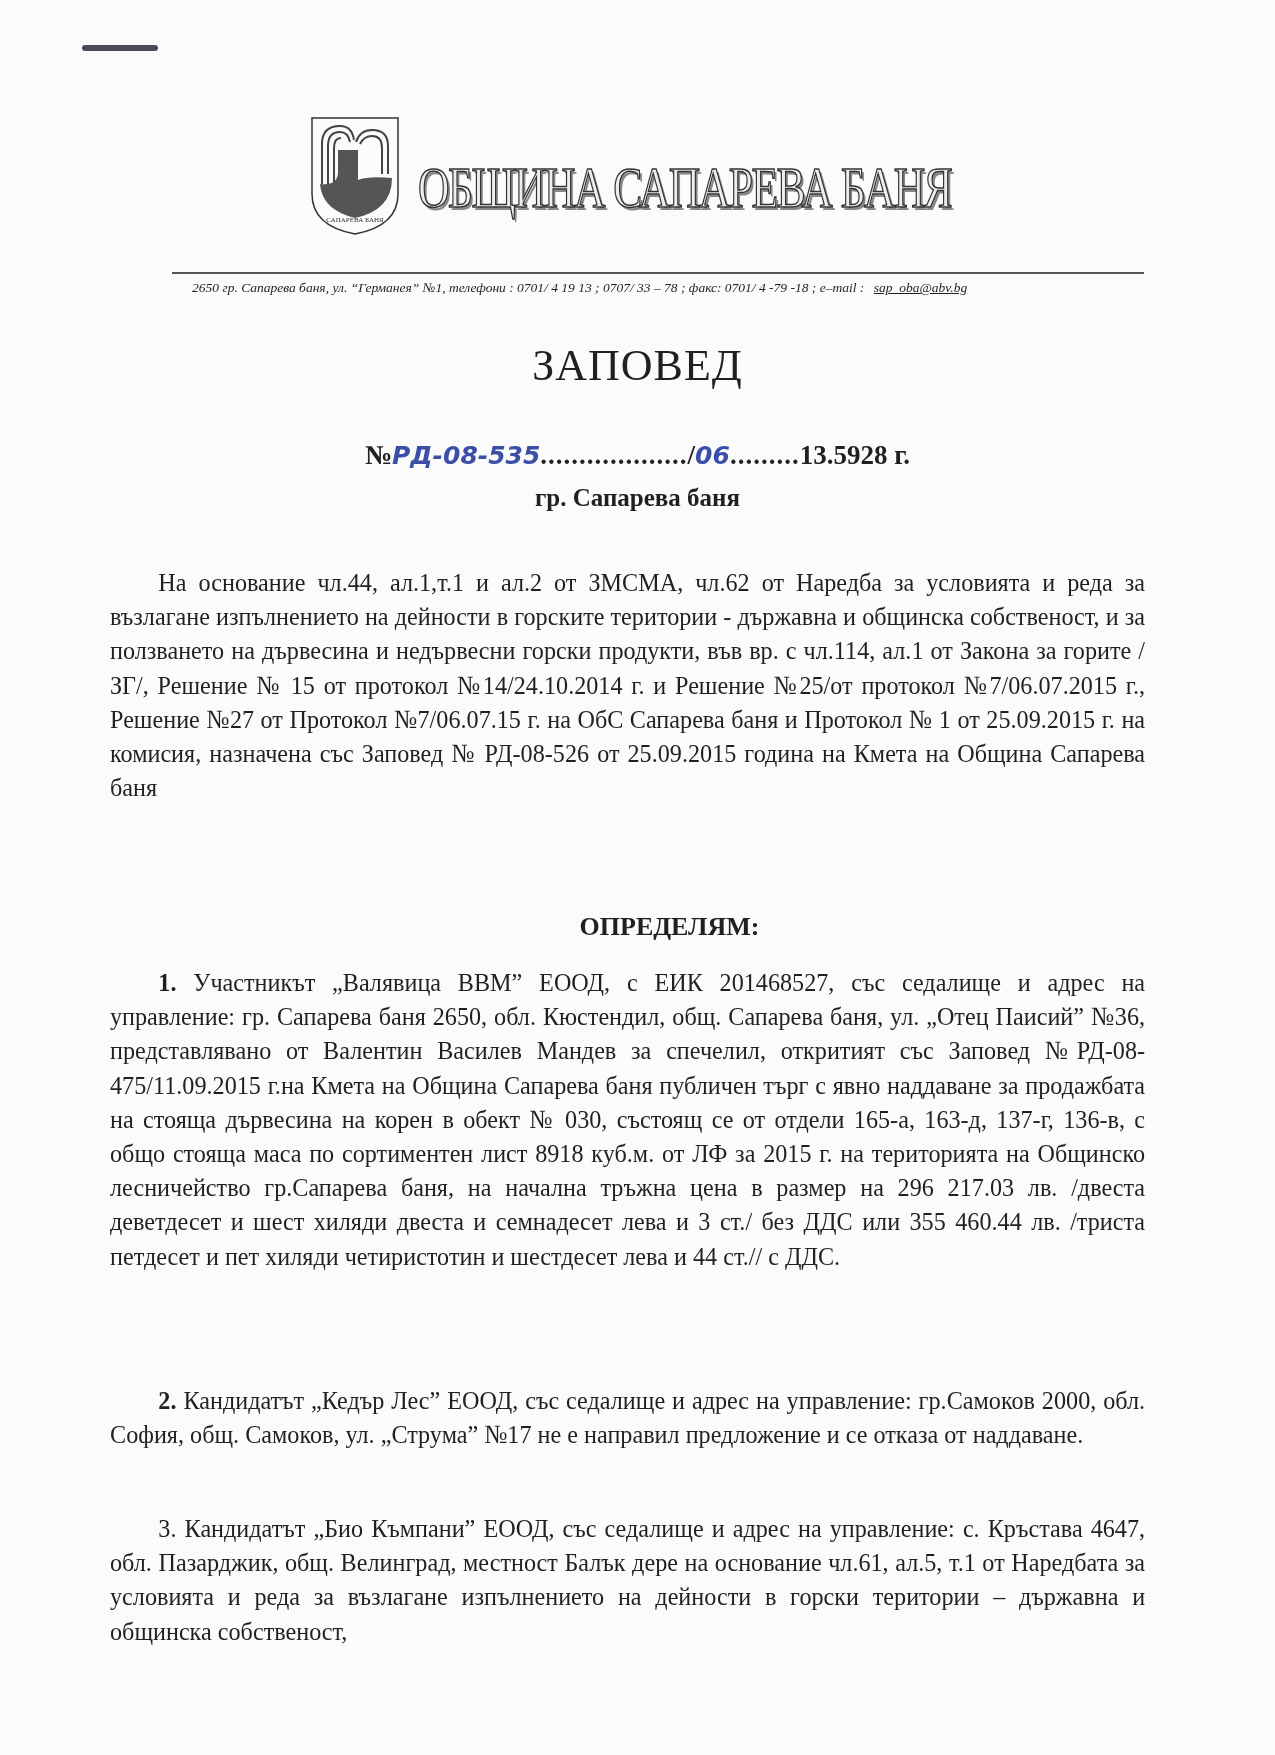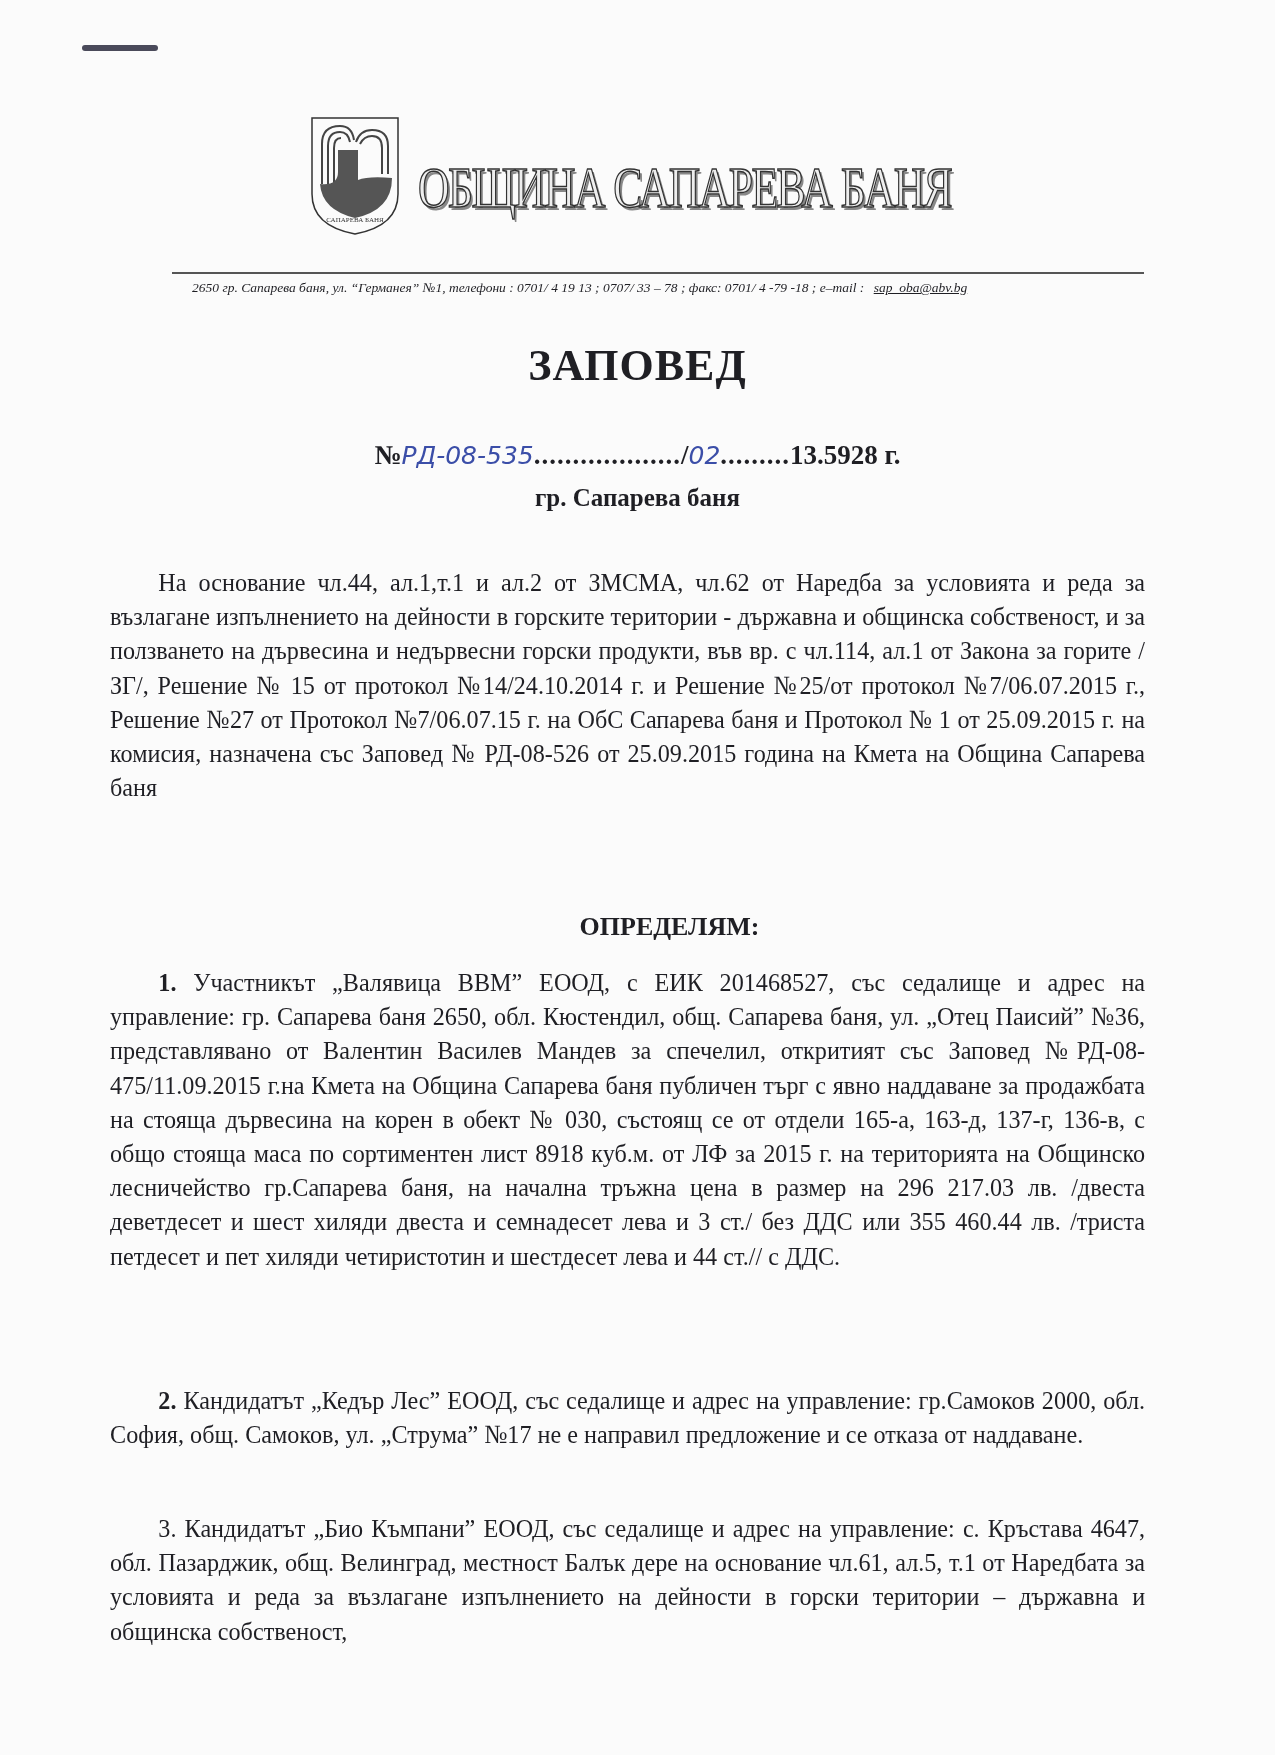--- a/index.html
+++ b/index.html
@@ -15,23 +15,23 @@
     font-size:56px; letter-spacing:-2px; transform:scaleX(0.78); transform-origin:left top;
     color:#eee; -webkit-text-stroke:1.5px #333;
     text-shadow:3px 3px 0 #888; white-space:nowrap; line-height:1;
     font-family:"Liberation Serif", serif;
   }
   .rule { position:absolute; left:172px; top:272px; width:972px; height:2px; background:#555; }
   .address {
     position:absolute; left:192px; top:280px; width:980px; font-size:13.5px; font-style:italic; white-space:nowrap;
   }
   .address .email { text-decoration:underline;margin-left:6px; }
-  .title { position:absolute; left:0; width:1275px; top:340px; text-align:center; font-weight:bold; font-size:44px; letter-spacing:1px; }
+  .title { position:absolute; left:0; width:1275px; top:340px; text-align:center; font-weight:normal; font-size:44px; letter-spacing:1px; }
   .order-no { position:absolute; left:0; width:1275px; top:440px; text-align:center; font-weight:bold; font-size:27px; }
-  .order-no .hw { font-family:"DejaVu Sans", sans-serif; font-weight:normal; font-style:italic; color:#3b4ea8; font-size:25px; }
+  .order-no .hw { font-family:"DejaVu Sans", sans-serif; font-weight:bold; font-style:italic; color:#3b4ea8; font-size:25px; }
   .order-no .dots { letter-spacing:1px; }
   .city { position:absolute; left:0; width:1275px; top:484px; text-align:center; font-weight:bold; font-size:25px; }
   .para {
     position:absolute; left:110px; width:1035px; font-size:26px; line-height:34.2px; text-align:justify;
     font-family:"Liberation Serif", serif; transform:scaleX(0.93); transform-origin:left top; width:1113px;
   }
   .para .indent { display:inline-block; width:52px; }
   .heading { position:absolute; left:0; width:1275px; top:912px; text-align:center; font-weight:bold; font-size:26px;padding-left:32px; }
   .num { font-weight:bold; }
 </style>
@@ -53,21 +53,21 @@
 
 <div class="brand">ОБЩИНА САПАРЕВА БАНЯ</div>
 <div class="rule"></div>
 <div class="address">
   <span>2650 гр. Сапарева баня, ул. “Германея” №1, телефони : 0701/ 4 19 13 ; 0707/ 33 – 78 ; факс: 0701/ 4 -79 -18 ; e–mail : </span><span class="email">sap_oba@abv.bg</span>
 </div>
 
 <div class="title">ЗАПОВЕД</div>
 
 <div class="order-no">
-  <span>№</span><span class="hw">РД-08-535</span><span class="dots">...................</span><span>/</span><span class="hw">02</span><span class="dots">.........</span><span>13.5928 г.</span>
+  <span>№</span><span class="hw">РД-08-535</span><span class="dots">...................</span><span>/</span><span class="hw">06</span><span class="dots">.........</span><span>13.5928 г.</span>
 </div>
 <div class="city">гр. Сапарева баня</div>
 
 <div class="para" style="top:566px;">
   <span class="indent"></span><span>На основание чл.44, ал.1,т.1 и ал.2 от ЗМСМА, чл.62 от Наредба за условията и реда за възлагане изпълнението на дейности в горските територии - държавна и общинска собственост, и за ползването на дървесина и недървесни горски продукти,  във вр. с чл.114, ал.1 от Закона за горите /ЗГ/, Решение № 15 от протокол №14/24.10.2014 г. и Решение №25/от протокол №7/06.07.2015 г., Решение №27 от Протокол №7/06.07.15 г. на ОбС Сапарева баня и Протокол № 1 от 25.09.2015 г.  на комисия, назначена със Заповед № РД-08-526 от 25.09.2015 година на Кмета на Община Сапарева баня</span>
 </div>
 
 <div class="heading">ОПРЕДЕЛЯМ:</div>
 
 <div class="para" style="top:966px;">

